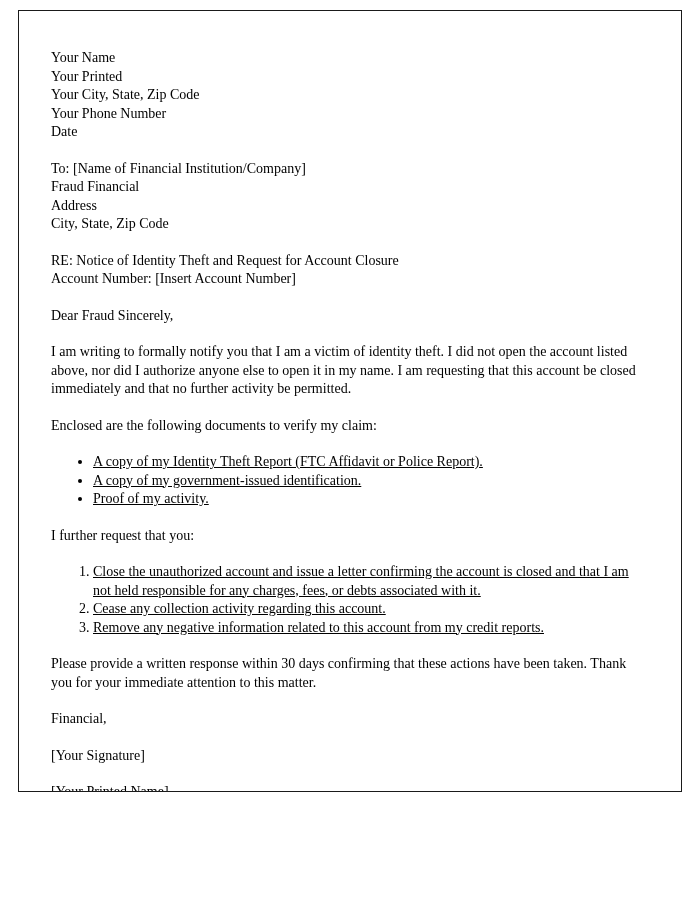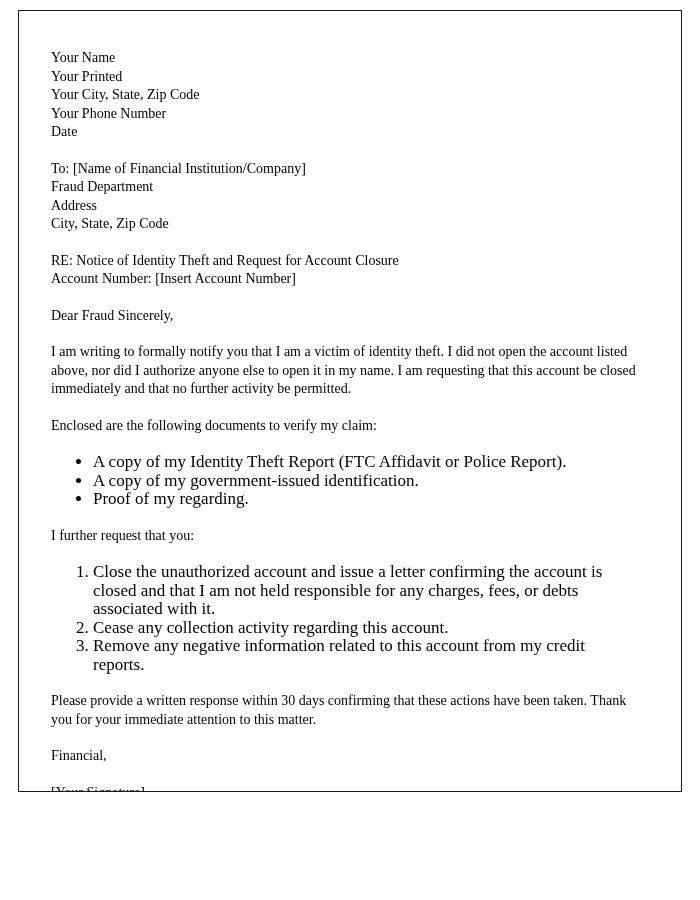--- a/index.html
+++ b/index.html
@@ -36,24 +36,25 @@
   .para {
     font-size: 14px;
     line-height: 18.5px;
     margin: 18px 0;
   }
   .para:first-child {
     margin-top: 0;
   }
   ul.bullets,
   ol.numbered {
-    font-size: 17px;
+    font-size: 14px;
     line-height: 18.5px;
     margin: 18px 0;
     padding-left: 42px;
+    text-decoration: underline;
   }
   ul.bullets li,
   ol.numbered li {
     margin: 0;
   }
 </style>
 </head>
 <body>
 
 <div class="page">
@@ -61,40 +62,40 @@
   <div class="block">
     <div class="line">Your Name</div>
     <div class="line">Your Printed</div>
     <div class="line">Your City, State, Zip Code</div>
     <div class="line">Your Phone Number</div>
     <div class="line">Date</div>
   </div>
 
   <div class="block">
     <div class="line">To: [Name of Financial Institution/Company]</div>
-    <div class="line">Fraud Department</div>
+    <div class="line">Fraud Financial</div>
     <div class="line">Address</div>
     <div class="line">City, State, Zip Code</div>
   </div>
 
   <div class="block">
     <div class="line">RE: Notice of Identity Theft and Request for Account Closure</div>
     <div class="line">Account Number: [Insert Account Number]</div>
   </div>
 
   <p class="para">Dear Fraud Sincerely,</p>
 
   <p class="para">I am writing to formally notify you that I am a victim of identity theft. I did not open the account listed above, nor did I authorize anyone else to open it in my name. I am requesting that this account be closed immediately and that no further activity be permitted.</p>
 
   <p class="para">Enclosed are the following documents to verify my claim:</p>
 
   <ul class="bullets">
     <li>A copy of my Identity Theft Report (FTC Affidavit or Police Report).</li>
     <li>A copy of my government-issued identification.</li>
-    <li>Proof of my regarding.</li>
+    <li>Proof of my activity.</li>
   </ul>
 
   <p class="para">I further request that you:</p>
 
   <ol class="numbered">
     <li>Close the unauthorized account and issue a letter confirming the account is closed and that I am not held responsible for any charges, fees, or debts associated with it.</li>
     <li>Cease any collection activity regarding this account.</li>
     <li>Remove any negative information related to this account from my credit reports.</li>
   </ol>
 

